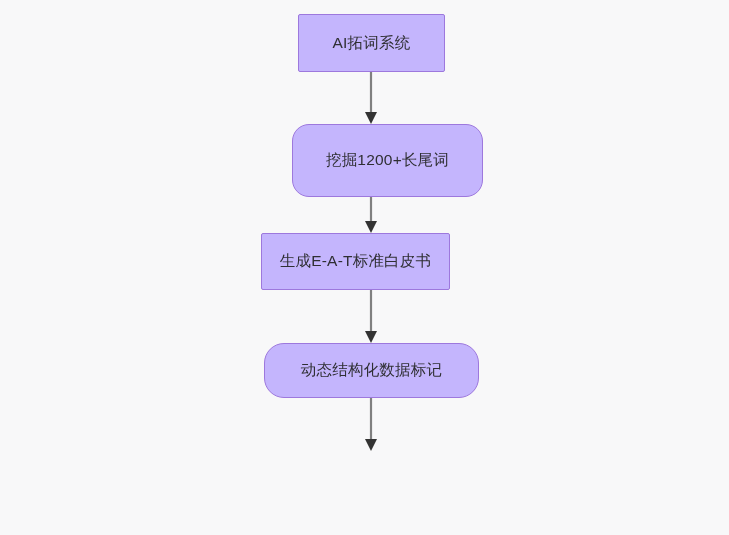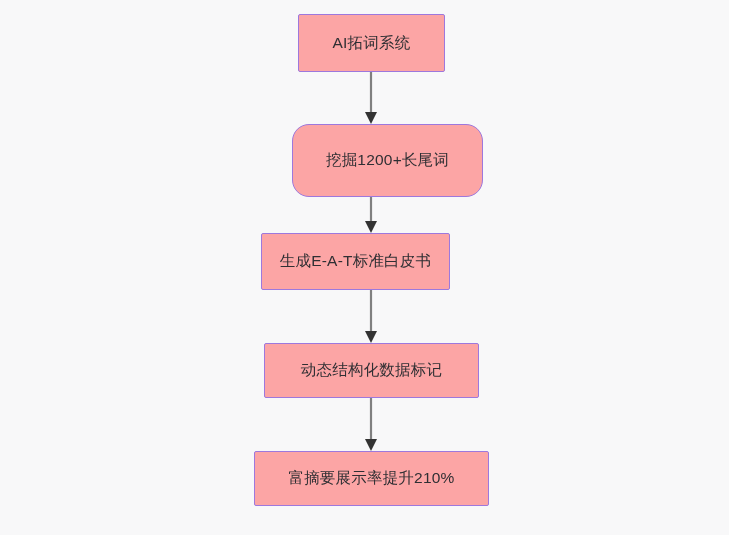--- a/index.html
+++ b/index.html
@@ -14,21 +14,21 @@
     overflow: hidden;
   }
   #flowchart-canvas {
     position: relative;
     width: 729px;
     height: 535px;
   }
   .node {
     position: absolute;
     box-sizing: border-box;
-    background: #fca5a5;
+    background: #c4b5fd;
     border: 1.6px solid #9d78dd;
     border-radius: 2px;
     display: flex;
     align-items: center;
     justify-content: center;
     color: #2f2f33;
     font-size: 15.5px;
     letter-spacing: 0.2px;
     white-space: nowrap;
     -webkit-font-smoothing: antialiased;
@@ -86,21 +86,18 @@
   </div>
 
   <div class="node" style="left:292px; top:124px; width:191px; height:73px;border-radius:17px;">
     <span class="node-label">挖掘1200+长尾词</span>
   </div>
 
   <div class="node" style="left:261px; top:233px; width:189px; height:57px;">
     <span class="node-label">生成E-A-T标准白皮书</span>
   </div>
 
-  <div class="node" style="left:264px; top:343px; width:215px; height:55px;">
+  <div class="node" style="left:264px; top:343px; width:215px; height:55px;border-radius:20px;">
     <span class="node-label">动态结构化数据标记</span>
   </div>
 
-  <div class="node" style="left:254px; top:451px; width:235px; height:55px;">
-    <span class="node-label">富摘要展示率提升210%</span>
-  </div>
 
 </div>
 
 </body></html>

